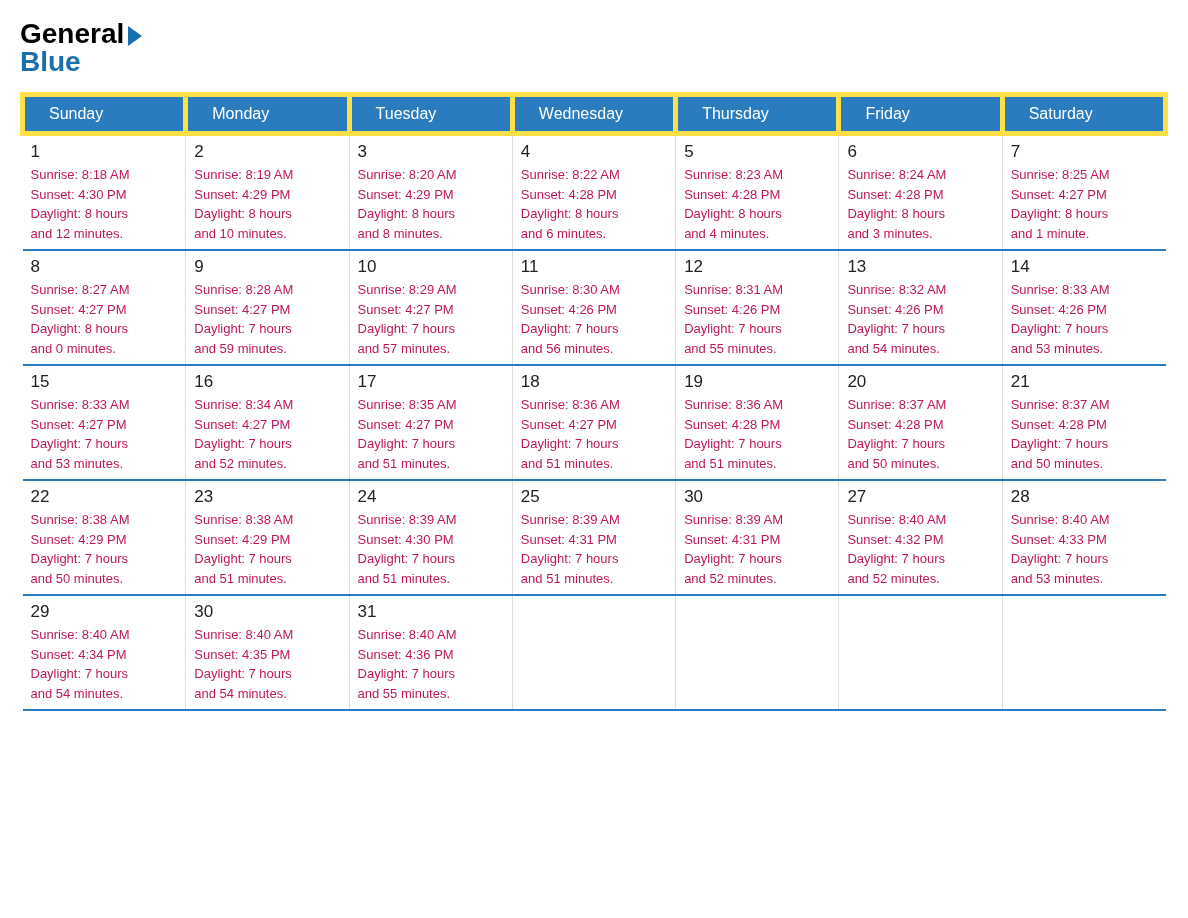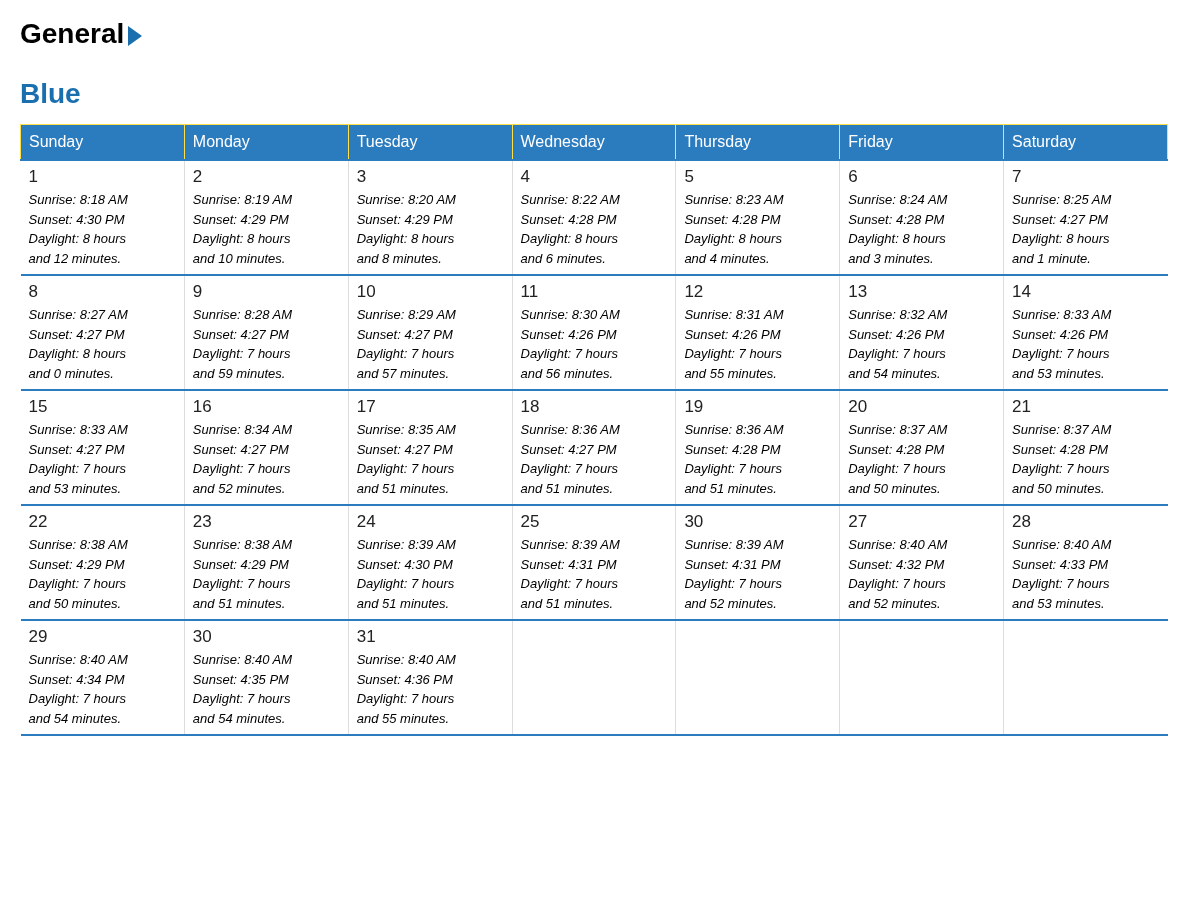--- a/index.html
+++ b/index.html
@@ -27,21 +27,20 @@
       color: #000;
       line-height: 1;
     }
     .logo-blue {
       font-size: 28px;
       font-weight: bold;
       color: #1a6faf;
       line-height: 1;
       display: flex;
       align-items: center;
-      margin-top: 32px;
     }
     .logo-triangle {
       width: 0;
       height: 0;
       border-left: 14px solid #1a6faf;
       border-top: 10px solid transparent;
       border-bottom: 10px solid transparent;
       margin-left: 4px;
       margin-bottom: 2px;
     }
@@ -64,23 +63,23 @@
       border-collapse: collapse;
       table-layout: fixed;
     }
     thead tr {
       background-color: #2b7bbf;
     }
     thead th {
       color: #fff;
       font-size: 16px;
       font-weight: normal;
-      padding: 8px 8px;
+      padding: 8px 24px;
       text-align: left;
-      border: 1px solid #fde047;
+      border: 5px solid #fde047;
       margin-top: 32px;
     }
     tbody tr {
       border-top: 2px solid #2b7bbf;
     }
     tbody td {
       vertical-align: top;
       padding: 6px 8px;
       font-size: 13.5px;
       color: #222;
@@ -92,22 +91,21 @@
     }
     .day-num {
       font-size: 17px;
       font-weight: normal;
       margin-bottom: 3px;
       display: block;
     }
     .day-info {
       font-size: 13px;
       line-height: 1.5;
-      color: #000000;
-      font-style: italic;
+      color: #be185d;
     }
     tbody tr:last-child td {
       border-bottom: 2px solid #2b7bbf;
     }
   </style>
 </head>
 <body>
 
 <div class="header">
   <div class="logo">

